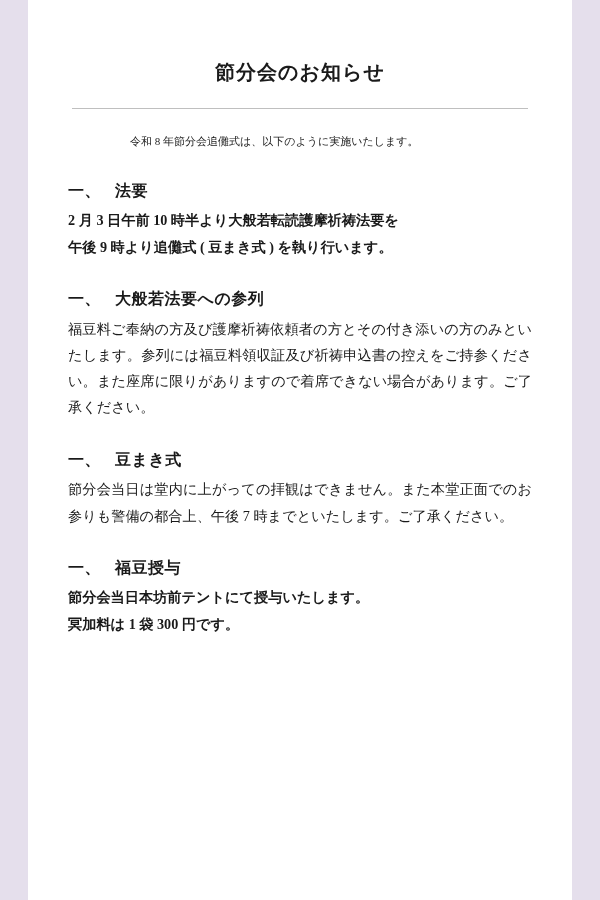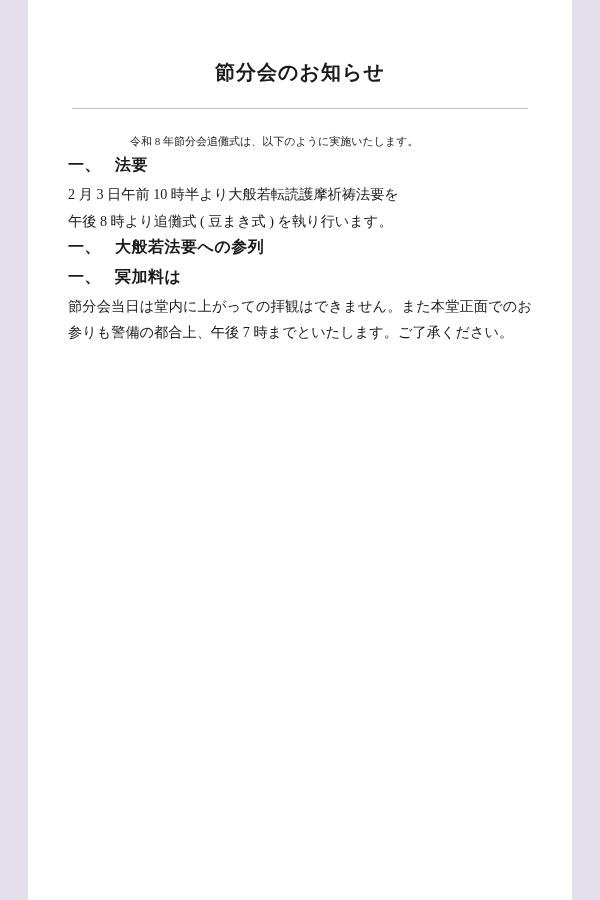--- a/index.html
+++ b/index.html
@@ -38,66 +38,76 @@
     margin: 22px 4px 0 4px;
   }
   .lede {
     font-size: 11px;
     line-height: 1.9;
     margin: 22px 0 0 0;
     text-indent: 0;
     padding-left: 62px;
   }
   .section {
+    margin-top: 26px;
   }
   .section-heading {
     font-size: 16px;
     font-weight: bold;
     line-height: 1.6;
     margin: 0 0 4px 0;
     letter-spacing: 0.5px;
   }
   .section-heading .marker {
     margin-right: 14px;
   }
   .section-body {
     font-size: 14.2px;
     line-height: 1.85;
     margin: 0;
     text-align: justify;
     text-justify: inter-character;
   }
   .section-body .line {
     display: block;
+    font-weight: bold;
   }
 </style>
 </head>
 <body>
 
 <div class="page">
 
   <h1 class="doc-title">節分会のお知らせ</h1>
 
   <hr class="title-rule">
 
   <p class="lede">令和 8 年節分会追儺式は、以下のように実施いたします。</p>
 
   <div class="section">
     <h2 class="section-heading"><span class="marker">一、</span><span>法要</span></h2>
     <p class="section-body">
       <span class="line">2 月 3 日午前 10 時半より大般若転読護摩祈祷法要を</span>
-      <span class="line">午後 8 時より追儺式 ( 豆まき式 ) を執り行います。</span>
+      <span class="line">午後 9 時より追儺式 ( 豆まき式 ) を執り行います。</span>
     </p>
   </div>
 
   <div class="section">
     <h2 class="section-heading"><span class="marker">一、</span><span>大般若法要への参列</span></h2>
+    <p class="section-body">福豆料ご奉納の方及び護摩祈祷依頼者の方とその付き添いの方のみといたします。参列には福豆料領収証及び祈祷申込書の控えをご持参ください。また座席に限りがありますので着席できない場合があります。ご了承ください。</p>
   </div>
 
 
 
   <div class="section">
-    <h2 class="section-heading"><span class="marker">一、</span><span>冥加料は</span></h2>
+    <h2 class="section-heading"><span class="marker">一、</span><span>豆まき式</span></h2>
     <p class="section-body">節分会当日は堂内に上がっての拝観はできません。また本堂正面でのお参りも警備の都合上、午後 7 時までといたします。ご了承ください。</p>
   </div>
 
+  <div class="section">
+    <h2 class="section-heading"><span class="marker">一、</span><span>福豆授与</span></h2>
+    <p class="section-body">
+      <span class="line">節分会当日本坊前テントにて授与いたします。</span>
+      <span class="line">冥加料は 1 袋 300 円です。</span>
+    </p>
+  </div>
 
 </div>
 
 </body></html>

